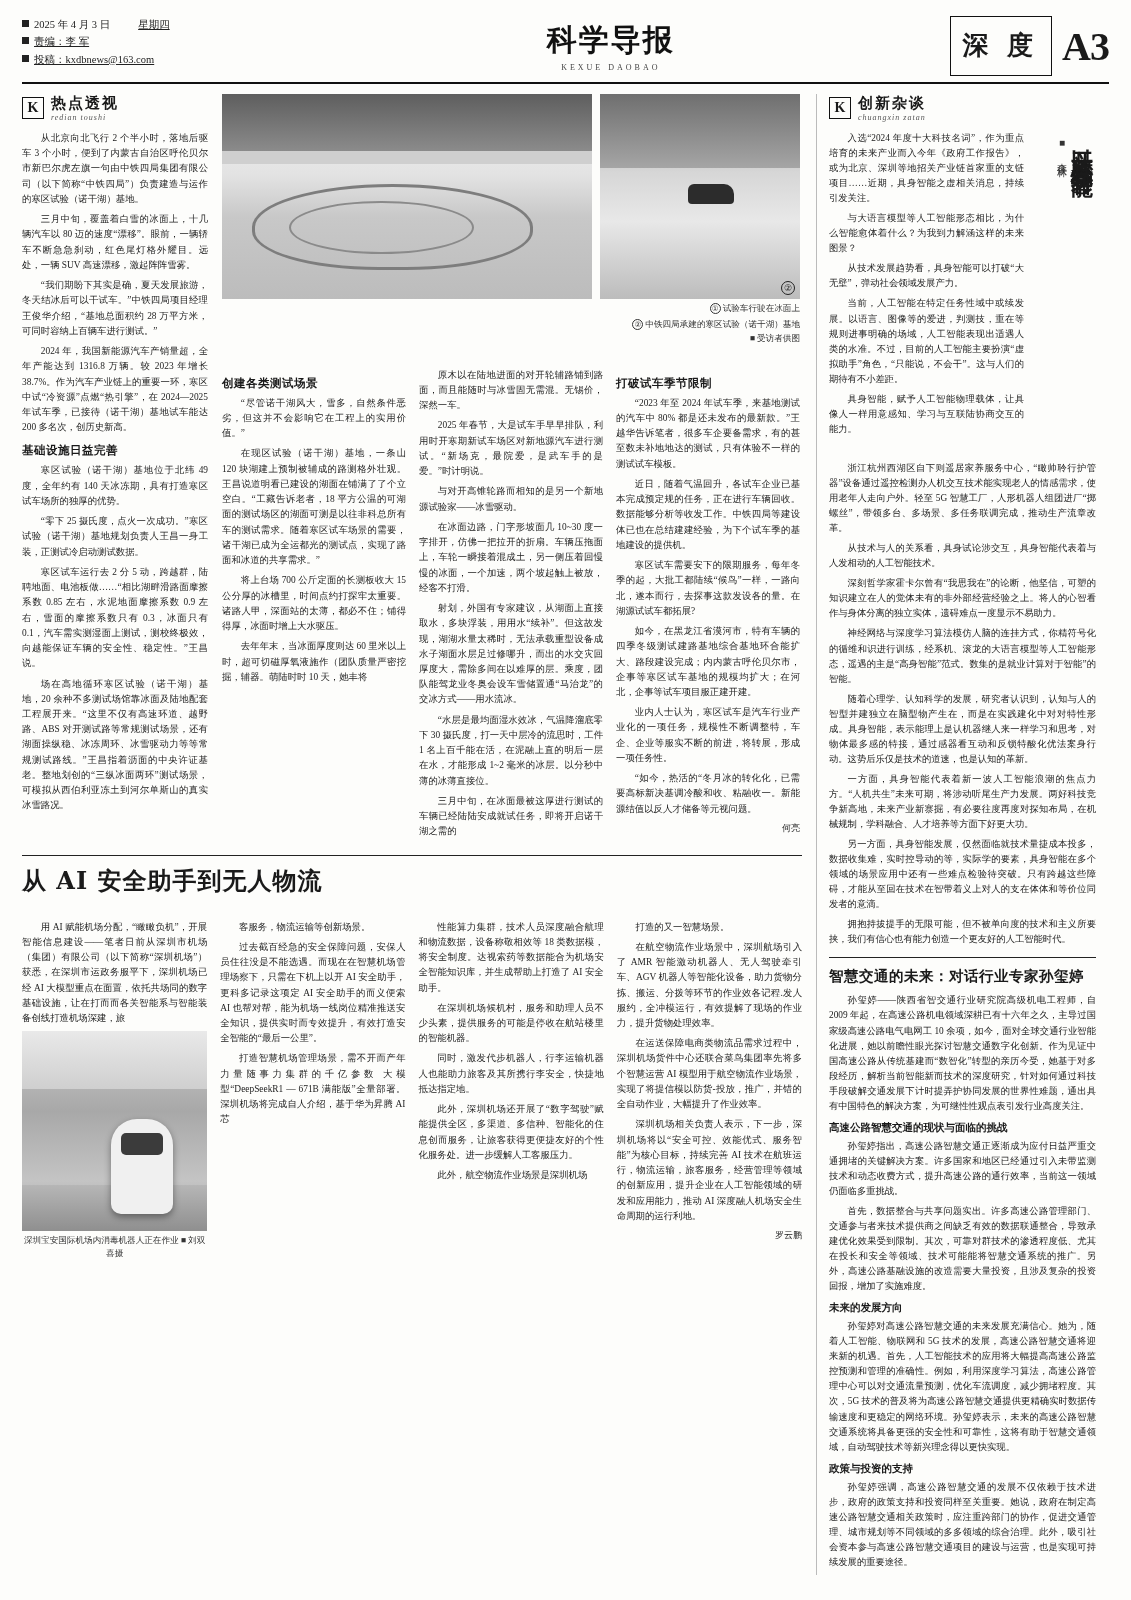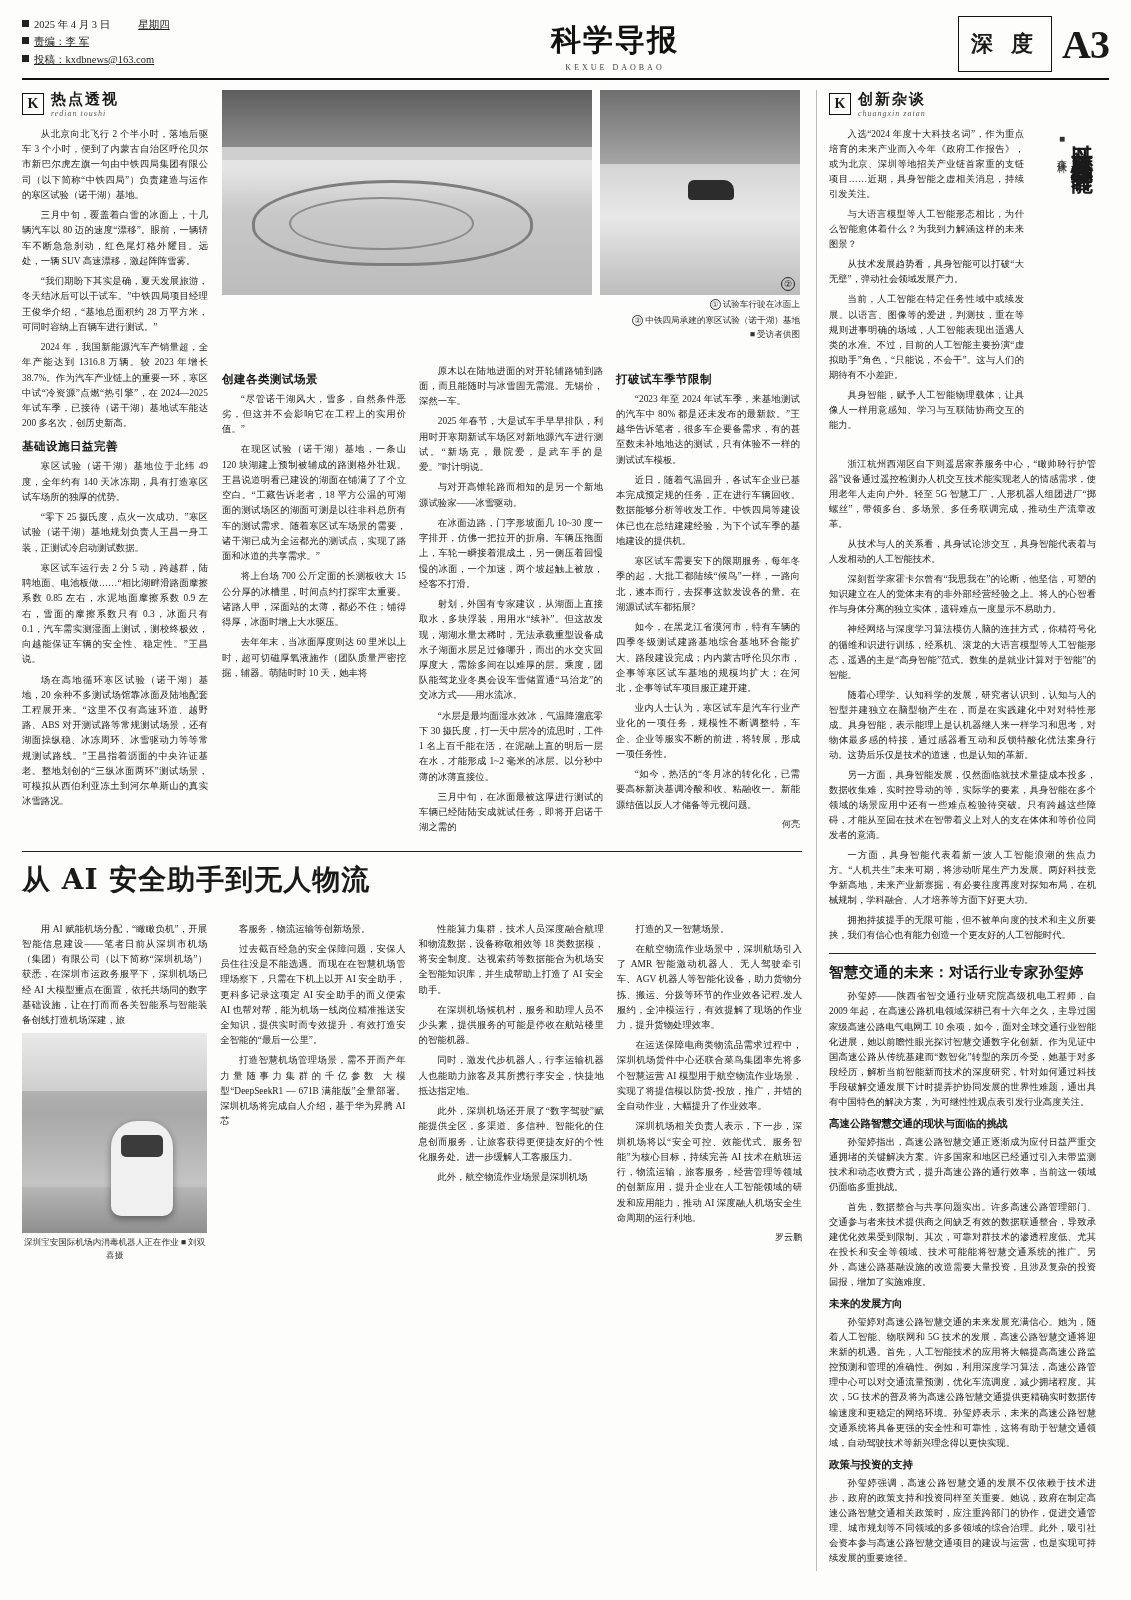--- a/index.html
+++ b/index.html
@@ -17,21 +17,21 @@
   
   .masthead { display:flex; align-items:flex-start; justify-content:space-between; border-bottom:2px solid #111; padding-bottom:6px; }
   .mh-left { font-size:10.5px; line-height:1.65; color:#222; padding-top:2px; width:250px;text-decoration:underline; }
   .mh-left div { white-space:nowrap; }
   .mh-sq { display:inline-block; width:7px; height:7px; background:#222; margin-right:5px; position:relative; top:-1px; }
   .mh-date { display:inline-block; margin-right:28px; }
   .mh-center { flex:1; text-align:center; padding-top:6px; }
   .mh-logo { font-size:30px; font-weight:bold; letter-spacing:2px; font-family:"DejaVu Serif", serif; color:#111; }
   .mh-logo-sub { font-size:8px; letter-spacing:3px; color:#444; margin-top:2px; }
   .mh-right { display:flex; align-items:center; gap:10px; padding-top:2px; }
-  .mh-section { border:1.5px solid #111; padding:16px 12px; font-size:22px; font-weight:bold; letter-spacing:6px; line-height:1; font-family:Liberation Sans, sans-serif; }
+  .mh-section { border:1.5px solid #111; padding:16px 12px; font-size:26px; font-weight:bold; letter-spacing:6px; line-height:1; font-family:Liberation Serif, serif; }
   .mh-pageno { font-size:40px; font-weight:bold; font-family:"Liberation Serif", serif; letter-spacing:-1px; }
 
   
   .body-wrap { display:flex; gap:14px; margin-top:10px; }
   .col-main { width:780px; }
   .col-right { width:280px; border-left:1px solid #bbb; padding-left:12px; }
 
   
   .headline { font-size:41px; font-weight:bold; letter-spacing:1px; margin:8px 0 10px 0; font-family:"DejaVu Serif", serif; }
 
@@ -53,21 +53,21 @@
       linear-gradient(180deg,#cfcfcf 0%,#ededed 22%,#e2e2e2 40%,#c8c8c8 60%,#bcbcbc 100%); }
   .cap { font-size:8.6px; color:#333; line-height:1.5; margin-top:3px; }
   .cap-credit { text-align:right; font-size:8.6px; color:#333; margin-top:2px; }
   .circnum { display:inline-block; width:11px; height:11px; border:1px solid #333; border-radius:50%; font-size:7.5px; line-height:9.5px; text-align:center; margin-right:2px; }
 
   .cols3 { display:flex; gap:13px; margin-top:23px; }
   .cols3 > div { flex:1; }
 
   .rule { border-top:1px solid #222; margin:10px 0 9px 0; }
 
-  .headline2 { font-size:28px; font-weight:bold; letter-spacing:1px; margin:2px 0 10px 0; font-family:"DejaVu Serif", serif; }
+  .headline2 { font-size:24px; font-weight:bold; letter-spacing:1px; margin:2px 0 10px 0; font-family:"DejaVu Serif", serif; }
 
   
   .vert-wrap { display:flex; justify-content:space-between; }
   .vert-title { writing-mode:vertical-rl; font-size:22px; font-weight:bold; letter-spacing:3px; line-height:1.25; height:330px; font-family:"DejaVu Serif",serif; }
   .vert-author { writing-mode:vertical-rl; font-size:10px; letter-spacing:2px; color:#333; margin-top:6px; }
   .rtext p { font-size:9.3px; line-height:1.62; text-align:justify; margin:0 0 5px 0; text-indent:2em; }
   .rhead { font-size:14.5px; font-weight:bold; margin:9px 0 7px 0; letter-spacing:0.5px; }
   .rsubhead { font-size:10.5px; font-weight:bold; margin:7px 0 4px 0; }
   .sign { text-align:right; font-size:9px; margin-top:4px; }
 
@@ -246,22 +246,22 @@
           <div class="vert-title">以开放心态看具身智能</div>
         </div>
       </div>
 
       <div class="rtext">
         <p>浙江杭州西湖区自下则遥居家养服务中心，“瞰帅聆行护管器”设备通过遥控检测办人机交互技术能实现老人的情感需求，使用老年人走向户外。轻至 5G 智慧工厂，人形机器人组团进厂“掷螺丝”，带领多台、多场景、多任务联调完成，推动生产流章改革。</p>
         <p>从技术与人的关系看，具身试论涉交互，具身智能代表着与人发相动的人工智能技术。</p>
         <p>深刻哲学家霍卡尔曾有“我思我在”的论断，他坚信，可塑的知识建立在人的觉体未有的非外部经营经验之上。将人的心智看作与身体分离的独立实体，遗碍难点一度显示不易助力。</p>
         <p>神经网络与深度学习算法模仿人脑的连挂方式，你精符号化的循维和识进行训练，经系机、滚龙的大语言模型等人工智能形态，遥遇的主是“高身智能”范式。数集的是就业计算对于智能”的智能。</p>
         <p>随着心理学、认知科学的发展，研究者认识到，认知与人的智型并建独立在脑型物产生在，而是在实践建化中对对特性形成。具身智能，表示能理上是认机器继人来一样学习和思考，对物体最多感的特接，通过感器看互动和反锁特酸化优法案身行动。这势后乐仅是技术的道速，也是认知的革新。</p>
+        <p>一方面，具身智能代表着新一波人工智能浪潮的焦点力方。“人机共生”未来可期，将涉动听尾生产力发展。两好科技竞争新高地，未来产业新寨掘，有必要往度再度对探知布局，在机械规制，学科融合、人才培养等方面下好更大功。</p>
         <p>另一方面，具身智能发展，仅然面临就技术量捷成本投多，数据收集难，实时控导动的等，实际学的要素，具身智能在多个领域的场景应用中还有一些难点检验待突破。只有跨越这些障碍，才能从至回在技术在智带着义上对人的支在体体和等价位同发者的意滴。</p>
-        <p>一方面，具身智能代表着新一波人工智能浪潮的焦点力方。“人机共生”未来可期，将涉动听尾生产力发展。两好科技竞争新高地，未来产业新寨掘，有必要往度再度对探知布局，在机械规制，学科融合、人才培养等方面下好更大功。</p>
         <p>拥抱持拔提手的无限可能，但不被单向度的技术和主义所要挟，我们有信心也有能力创造一个更友好的人工智能时代。</p>
       </div>
 
       <div class="rule"></div>
 
       <div class="rhead">智慧交通的未来：对话行业专家孙玺婷</div>
       <div class="rtext">
         <p>孙玺婷——陕西省智交通行业研究院高级机电工程师，自 2009 年起，在高速公路机电领域深耕已有十六年之久，主导过国家级高速公路电气电网工 10 余项，如今，面对全球交通行业智能化进展，她以前瞻性眼光探讨智慧交通数字化创新。作为见证中国高速公路从传统基建而“数智化”转型的亲历今受，她基于对多段经历，解析当前智能新而技术的深度研究，针对如何通过科技手段破解交通发展下计时提弄护协同发展的世界性难题，通出具有中国特色的解决方案，为可继性性观点表引发行业高度关注。</p>
       </div>
       <div class="rsubhead">高速公路智慧交通的现状与面临的挑战</div>

